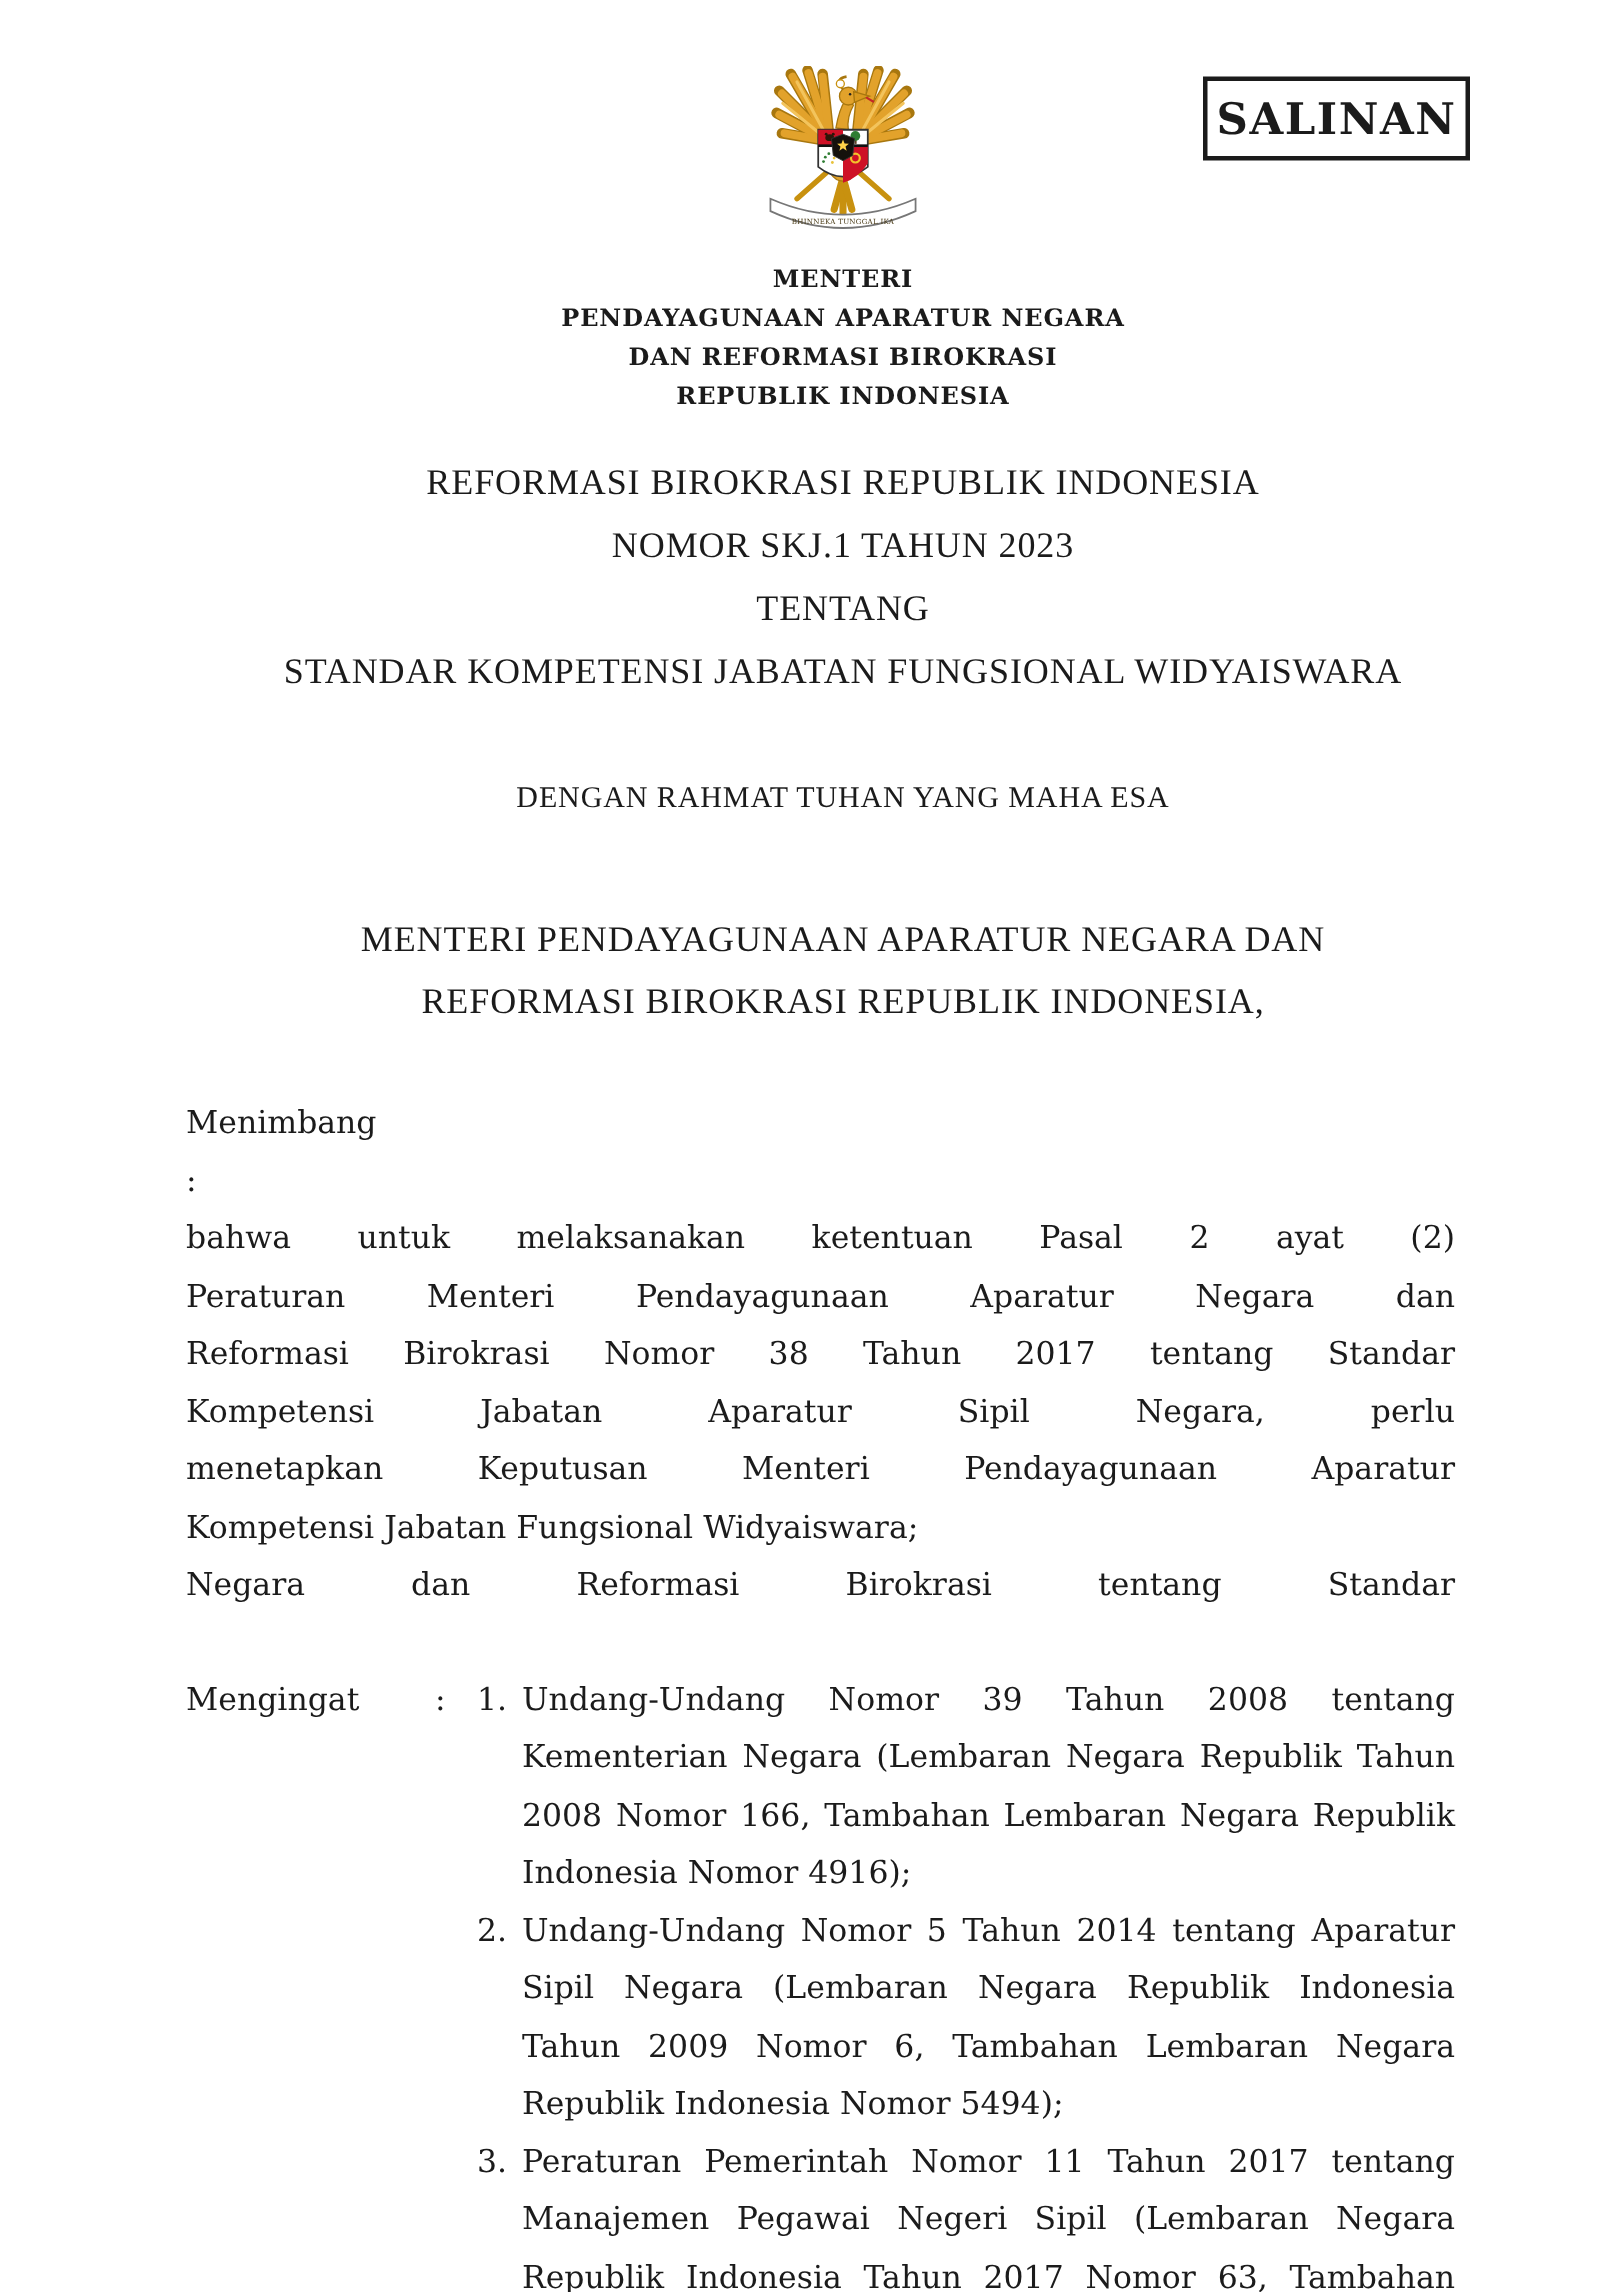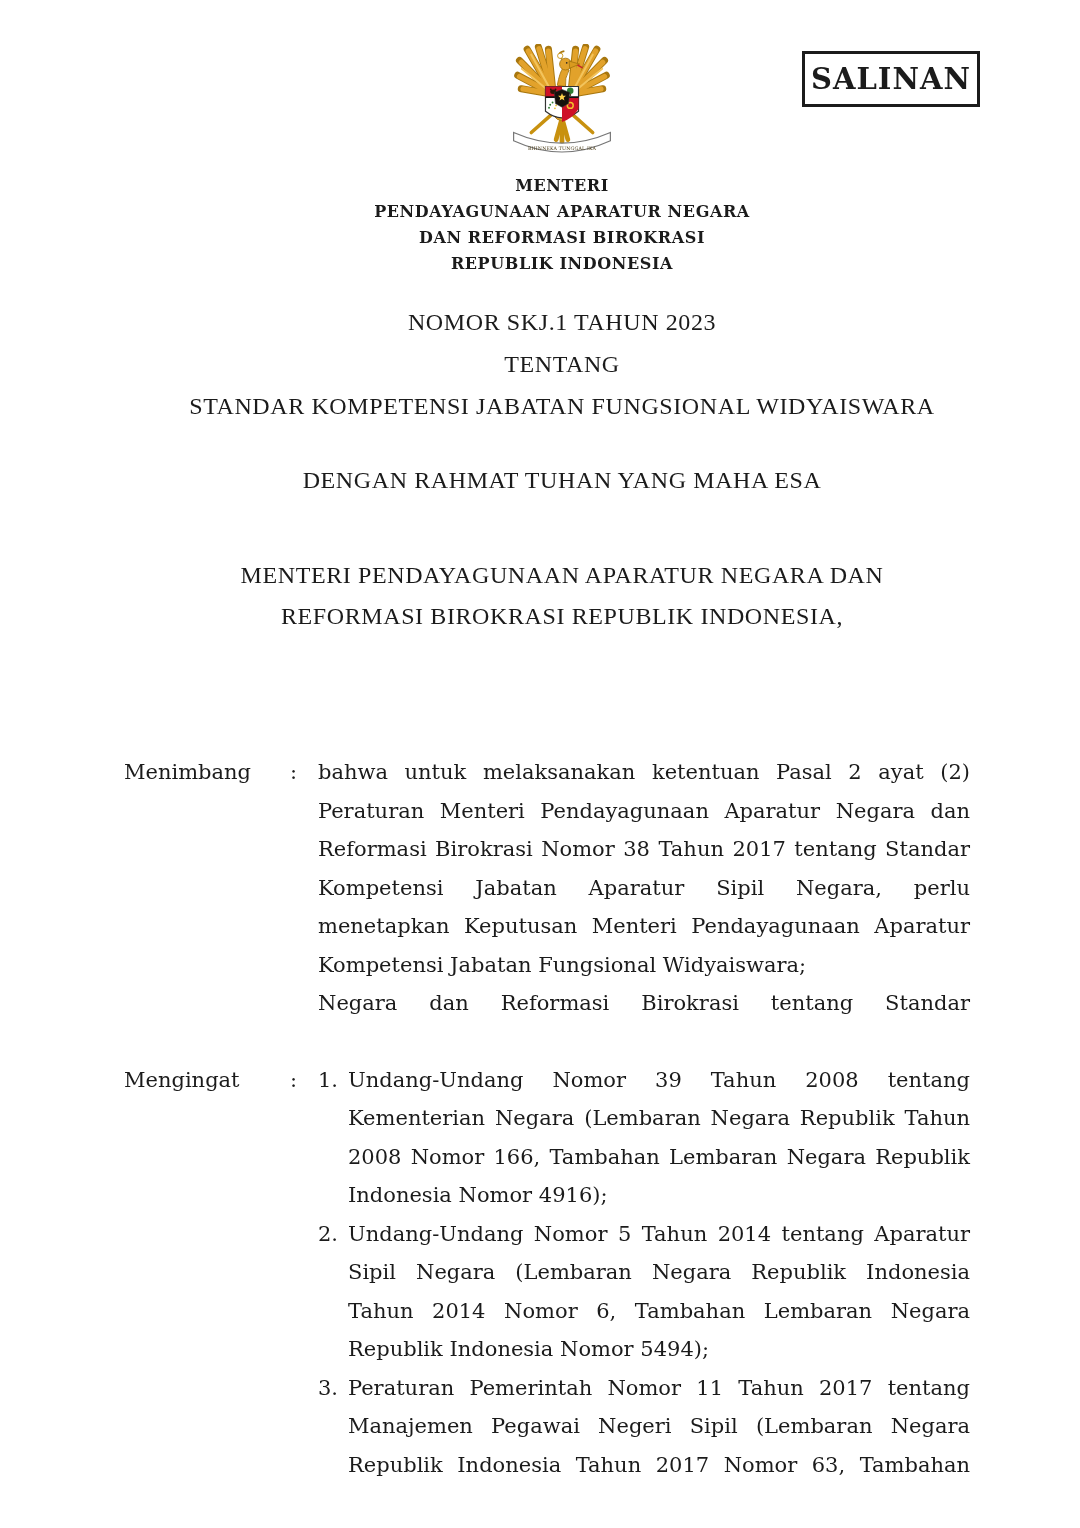--- a/index.html
+++ b/index.html
@@ -42,41 +42,41 @@
     letter-spacing: 0.6px;
   }
   .doc-title {
     margin-top: 24px;
     font-family: "Liberation Serif", serif;
     font-size: 24px;
     line-height: 42px;
     letter-spacing: 0.6px;
   }
   .invocation {
-    margin-top: 32px;
+    margin-top: 42px;
     font-family: "Liberation Serif", serif;
-    font-size: 24px;
+    font-size: 20px;
     line-height: 42px;
     letter-spacing: 0.6px;
   }
   .authority {
     margin-top: 54px;
     font-family: "Liberation Serif", serif;
     font-size: 24px;
     line-height: 41px;
     letter-spacing: 0.6px;
   }
   .clause {
     display: flex;
     margin-left: 124px;
     margin-right: 110px;
     font-size: 21px;
     line-height: 38.5px;
   }
-  .clause-menimbang { margin-top: 116px; }
+  .clause-menimbang { margin-top: 40px; flex-direction: column; }
   .clause-mengingat { margin-top: 38px; }
   .clause-label { width: 166px; flex: none; }
   .clause-colon { width: 28px; flex: none; }
   .clause-body { flex: 1 1 auto; min-width: 0; }
   .jline { text-align: justify; text-align-last: justify; }
   .jline.last { text-align-last: left; }
   .m-item { display: flex; }
   .m-num { width: 30px; flex: none; }
   .m-lines { flex: 1 1 auto; min-width: 0; }
 </style>
@@ -193,20 +193,21 @@
     </svg>
     <div class="lh-lines">
       <div class="lh-line">MENTERI</div>
       <div class="lh-line">PENDAYAGUNAAN APARATUR NEGARA</div>
       <div class="lh-line">DAN REFORMASI BIROKRASI</div>
       <div class="lh-line">REPUBLIK INDONESIA</div>
     </div>
   </div>
 
   <div class="doc-title center-col">
+    <div>REFORMASI BIROKRASI REPUBLIK INDONESIA</div>
     <div>NOMOR SKJ.1 TAHUN 2023</div>
     <div>TENTANG</div>
     <div>STANDAR KOMPETENSI JABATAN FUNGSIONAL WIDYAISWARA</div>
   </div>
 
   <div class="invocation center-col">DENGAN RAHMAT TUHAN YANG MAHA ESA</div>
 
   <div class="authority center-col">
     <div>MENTERI PENDAYAGUNAAN APARATUR NEGARA DAN</div>
     <div>REFORMASI BIROKRASI REPUBLIK INDONESIA,</div>
@@ -239,21 +240,21 @@
           <div class="jline">2008 Nomor 166, Tambahan Lembaran Negara Republik</div>
           <div class="jline last">Indonesia Nomor 4916);</div>
         </div>
       </div>
 
       <div class="m-item">
         <div class="m-num">2.</div>
         <div class="m-lines">
           <div class="jline">Undang-Undang Nomor 5 Tahun 2014 tentang Aparatur</div>
           <div class="jline">Sipil Negara (Lembaran Negara Republik Indonesia</div>
-          <div class="jline">Tahun 2014 Nomor 6, Tambahan Lembaran Negara</div>
+          <div class="jline">Tahun 2009 Nomor 6, Tambahan Lembaran Negara</div>
           <div class="jline last">Republik Indonesia Nomor 5494);</div>
         </div>
       </div>
 
       <div class="m-item">
         <div class="m-num">3.</div>
         <div class="m-lines">
           <div class="jline">Peraturan Pemerintah Nomor 11 Tahun 2017 tentang</div>
           <div class="jline">Manajemen Pegawai Negeri Sipil (Lembaran Negara</div>
           <div class="jline">Republik Indonesia Tahun 2017 Nomor 63, Tambahan</div>

